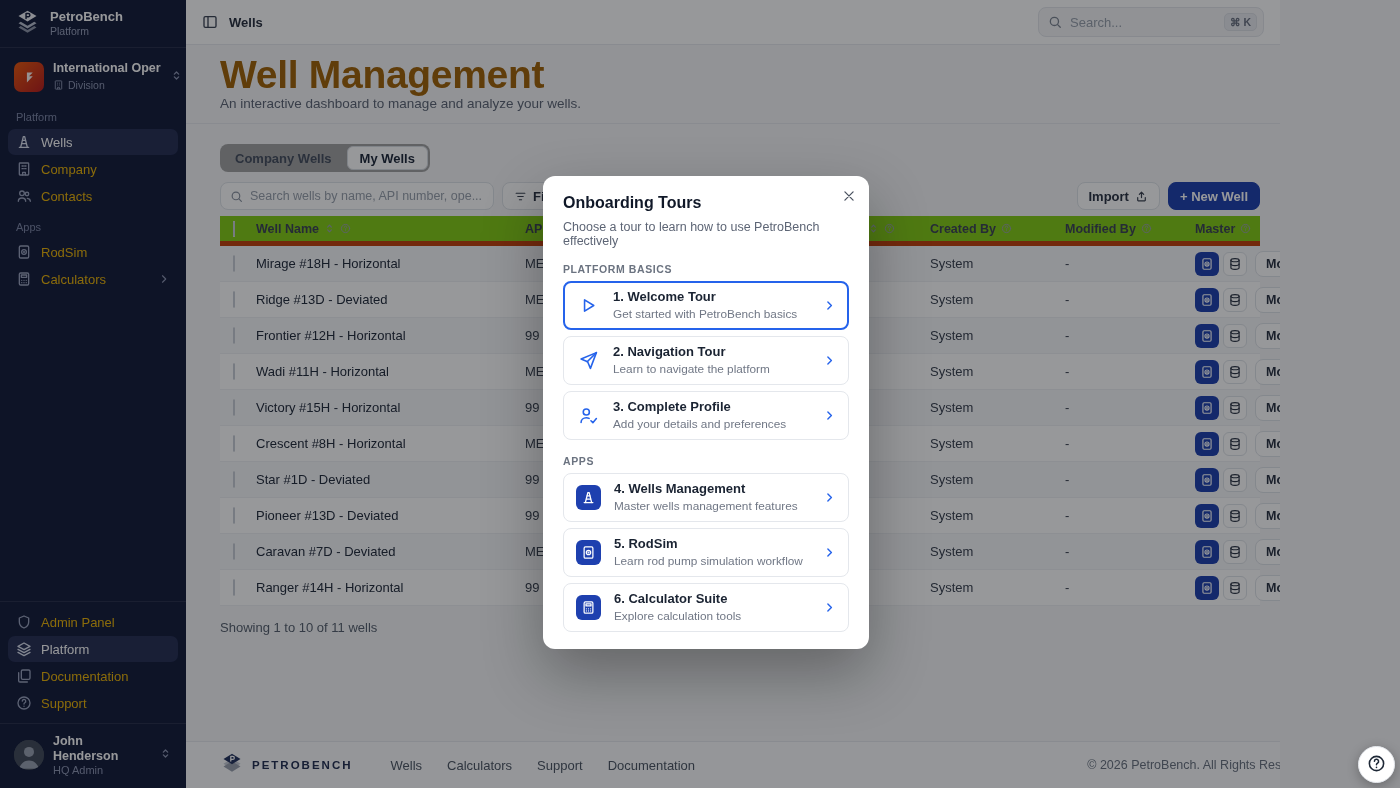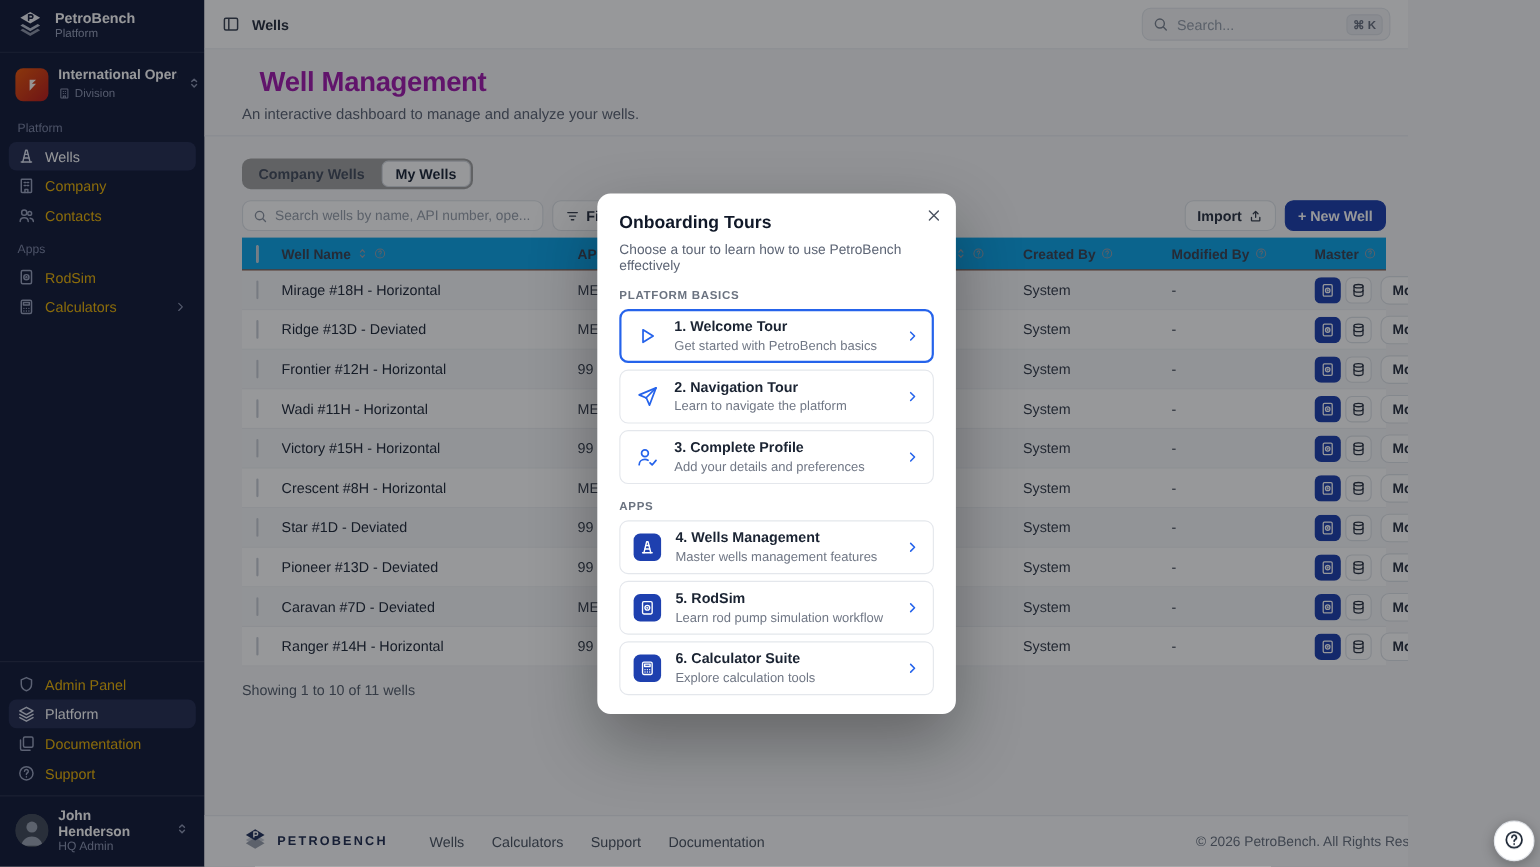--- a/index.html
+++ b/index.html
@@ -52,21 +52,21 @@
   .tb-search { margin-left:auto; width:226px; height:30px; background:#f4f5f7;
     border:1px solid #e3e6eb; border-radius:8px; display:flex; align-items:center; gap:8px;
     padding:0 6px 0 9px; color:#98a0ac; cursor:text;justify-content:space-between; }
   .tb-search .ico { color:#7d8592; }
   .tb-search .ico svg { width:14px; height:14px; }
   .tb-search-ph { font-size:13px; }
   .kbd { margin-left:auto; background:#e9ebef; border:1px solid #dde0e6; border-radius:5px;
     padding:2px 5px; font-size:10.5px; color:#697080; font-weight:600; white-space:nowrap; }
 
   .page-head { background:#f6f7f8; padding:14px 20px 12px 34px; border-bottom:1px solid #e7e9ee; }
-  .page-title { font-size:25px; font-weight:700; color:#a21caf; letter-spacing:-.3px; line-height:32px;margin-left:16px; }
+  .page-title { font-size:39px; font-weight:700; color:#a16207; letter-spacing:-.3px; line-height:32px; }
   .page-sub { margin-top:5px; font-size:13.5px; color:#5d6575; }
 
   .content { flex:1; padding:20px 20px 0 34px; overflow:hidden; }
   .tabs { display:inline-flex; background:#a3a3a3; border-radius:8px; padding:2px; gap:2px; height:28px;justify-content:flex-end; }
   .tab { padding:3px 12px; font-size:13px; font-weight:600; color:#454e5e; border-radius:6px;
     display:flex; align-items:center; cursor:pointer; border:1px solid transparent; }
   .tab.active { background:#fff; border:1px solid #d8dce2; color:#1d2738; }
 
   .toolbar { display:flex; margin-top:10px; gap:8px; }
   .tb-input { width:274px; height:28px; border:1px solid #dfe3e8; background:#fff; border-radius:8px;
@@ -81,21 +81,21 @@
     font-weight:600; color:#2a3242; cursor:pointer; font-family:inherit; }
   .btn .ico { display:flex; color:#39414f; }
   .btn .ico svg { width:13px; height:13px; }
   .btn-primary { background:#1e40af; border-color:#1e40af; color:#fff; }
   .spacer { flex:1; }
 
   
   .table { margin-top:6px; }
   .thead,.trow { display:grid; grid-template-columns:36px 264px 325px 85px 135px 130px 170px 1fr;
     align-items:center; }
-  .thead { height:30px; background:#0ea5e9; border-bottom:1px solid #c2410c;
+  .thead { height:30px; background:#84cc16; border-bottom:5px solid #c2410c;
     font-size:12.5px; font-weight:700; color:#3c4454; }
   .th { display:flex; align-items:center; gap:5px; padding-right:10px; }
   .th .mini { color:#98a0ac; display:flex; }
   .th .mini svg { width:11px; height:11px; }
   .th.pad { padding-left:5px; }
   .th.pad18 { padding-left:18px; }
   .th-last { display:flex; justify-content:flex-end; padding-right:12px; color:#3c4454; }
   .th-last svg { width:14px; height:14px; }
   .trow { height:36px; background:#fff; border-bottom:1px solid #eef0f3; font-size:13px; color:#222b3b; }
   .trow:nth-child(odd) { background:#f7f8fa; }

